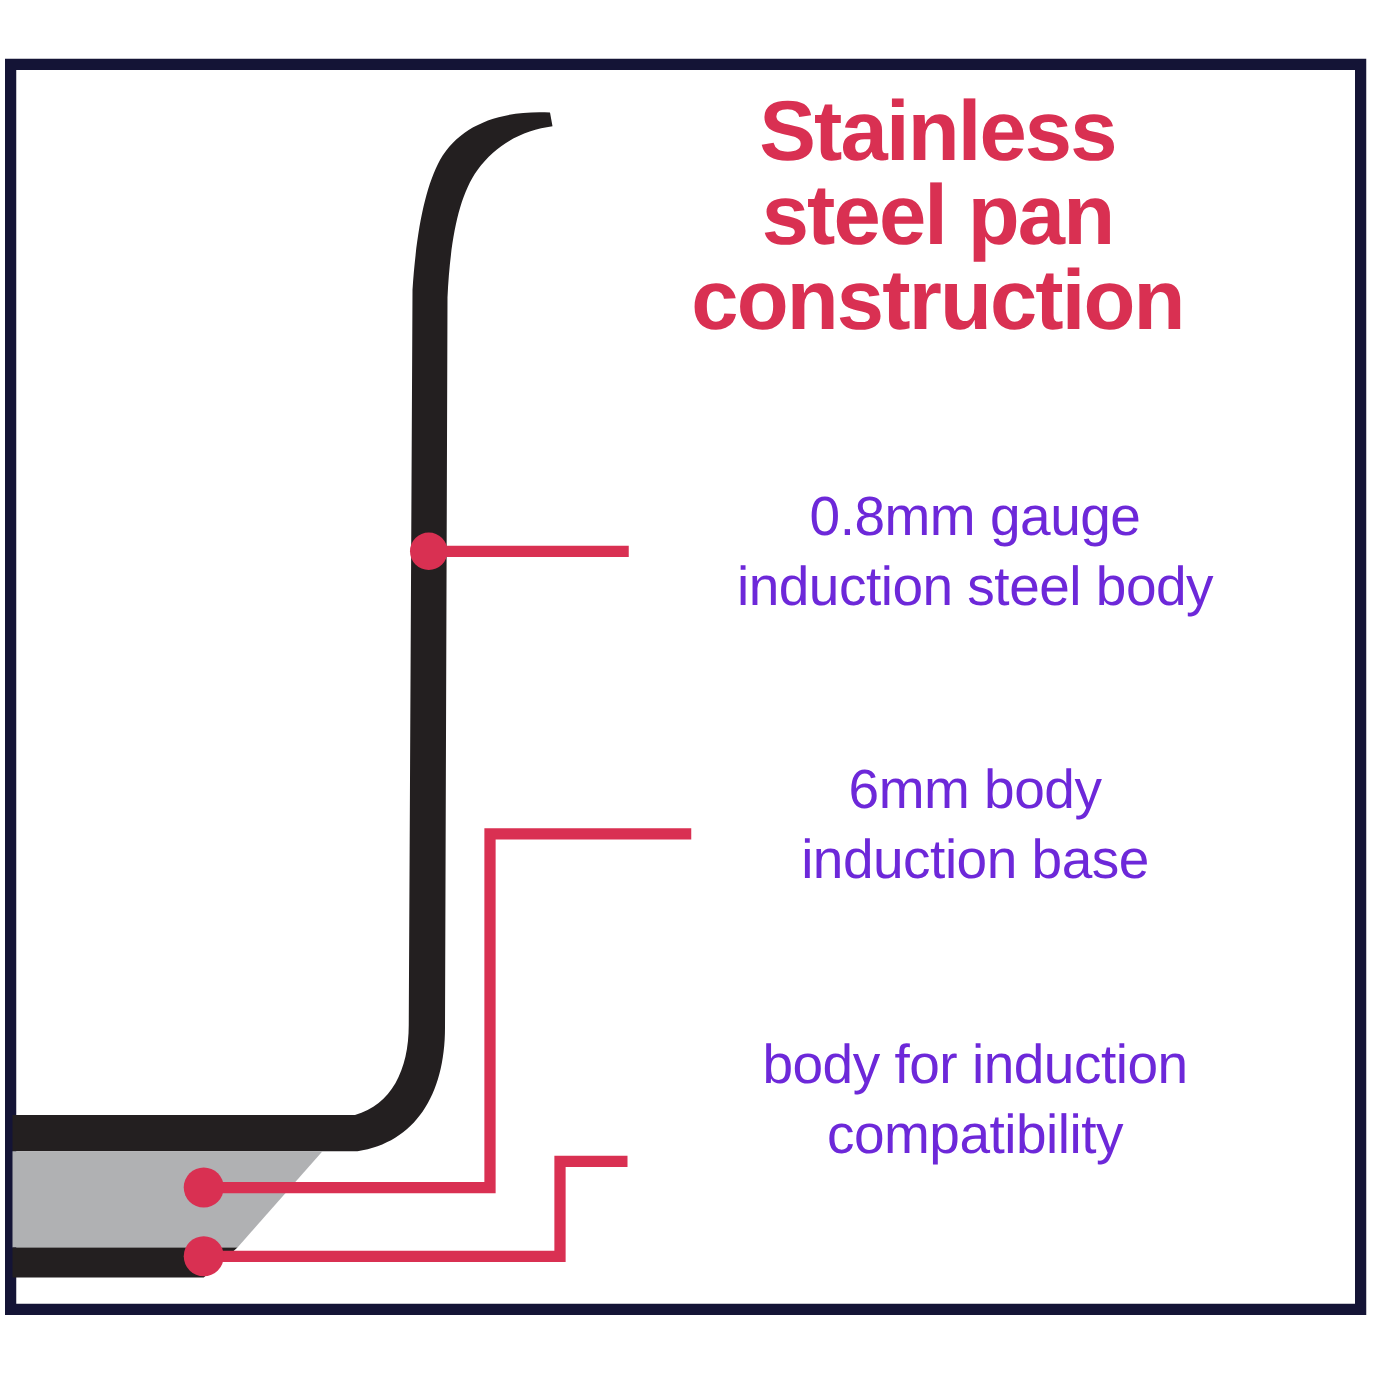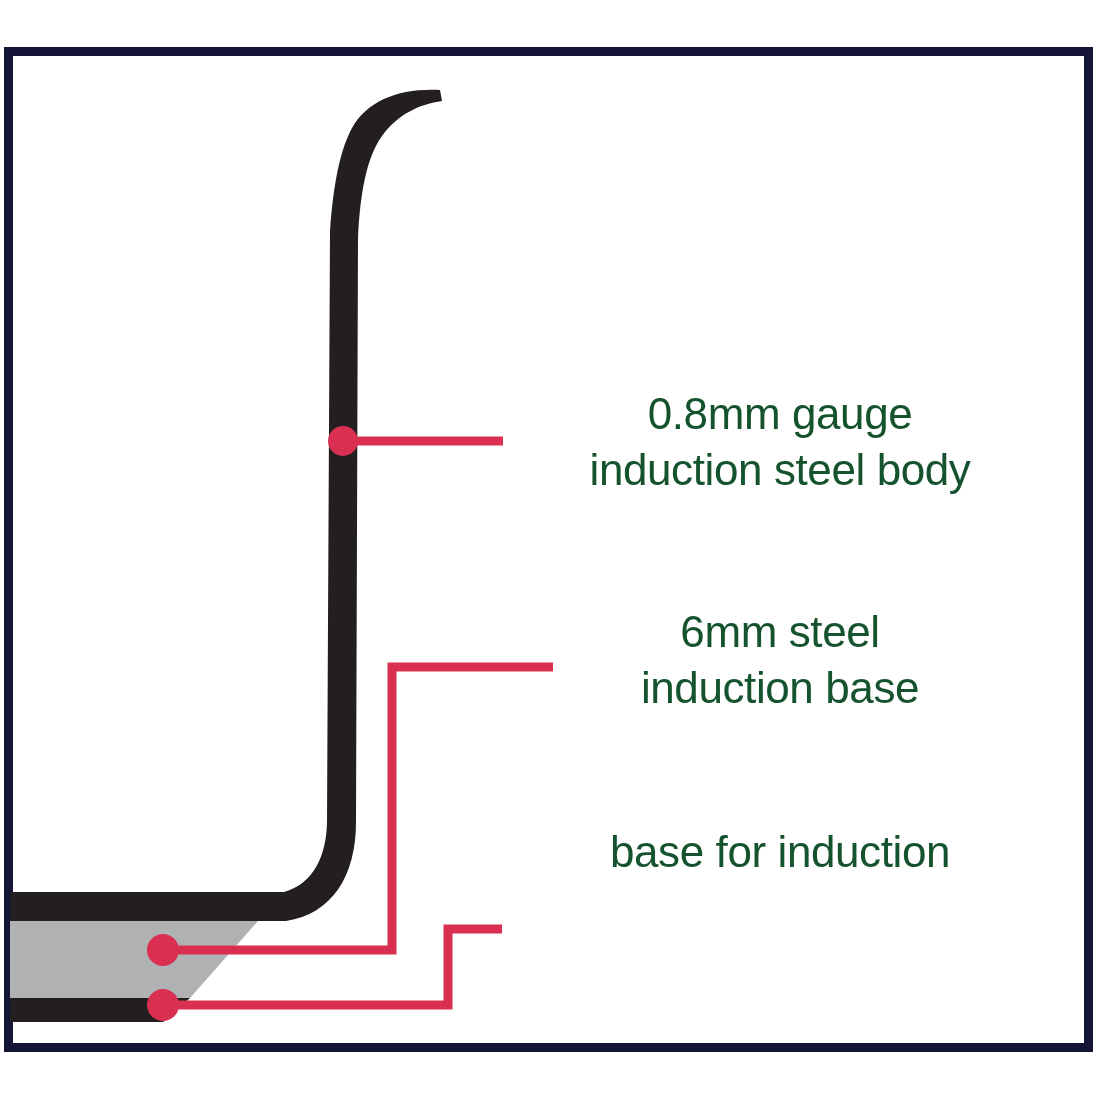--- a/index.html
+++ b/index.html
@@ -49,21 +49,21 @@
     line-height: 0.99;
     font-weight: 700;
     letter-spacing: -1.5px;
     color: #d93052;
     font-family: "Liberation Sans", sans-serif;
   }
   .title span { display: block; white-space: nowrap; }
   .callout {
     position: absolute;
     text-align: center;
-    color: #14532d;
+    color: #6d28d9;
     font-size: 44px;
     line-height: 1.28;
     font-weight: 400;
     letter-spacing: -0.4px;
     font-family: "Liberation Sans", sans-serif;
   }
   .callout span { display: block; white-space: nowrap; }
   #callout-1 { left: 520px; top: 386px; width: 520px; }
   #callout-2 { left: 540px; top: 604px; width: 480px; }
   #callout-3 { left: 520px; top: 824px; width: 520px; }
@@ -111,28 +111,34 @@
       <polyline points="162,950 392,950 392,667 553,667" fill="none" stroke="#d93052" stroke-width="9" stroke-linecap="butt" stroke-linejoin="miter"></polyline>
       <circle cx="163" cy="950" r="16" fill="#d93052"></circle>
     </g>
 
     <g>
       <polyline points="162,1005 448,1005 448,929 502,929" fill="none" stroke="#d93052" stroke-width="9" stroke-linecap="butt" stroke-linejoin="miter"></polyline>
       <circle cx="163" cy="1005" r="16" fill="#d93052"></circle>
     </g>
   </svg>
 
+  <div class="title">
+    <span>Stainless</span>
+    <span>steel pan</span>
+    <span>construction</span>
+  </div>
 
   <div class="callout" id="callout-1">
     <span>0.8mm gauge</span>
     <span>induction steel body</span>
   </div>
 
   <div class="callout" id="callout-2">
-    <span>6mm steel</span>
+    <span>6mm body</span>
     <span>induction base</span>
   </div>
 
   <div class="callout" id="callout-3">
-    <span>base for induction</span>
+    <span>body for induction</span>
+    <span>compatibility</span>
   </div>
 
 </div>
 
 </body></html>

